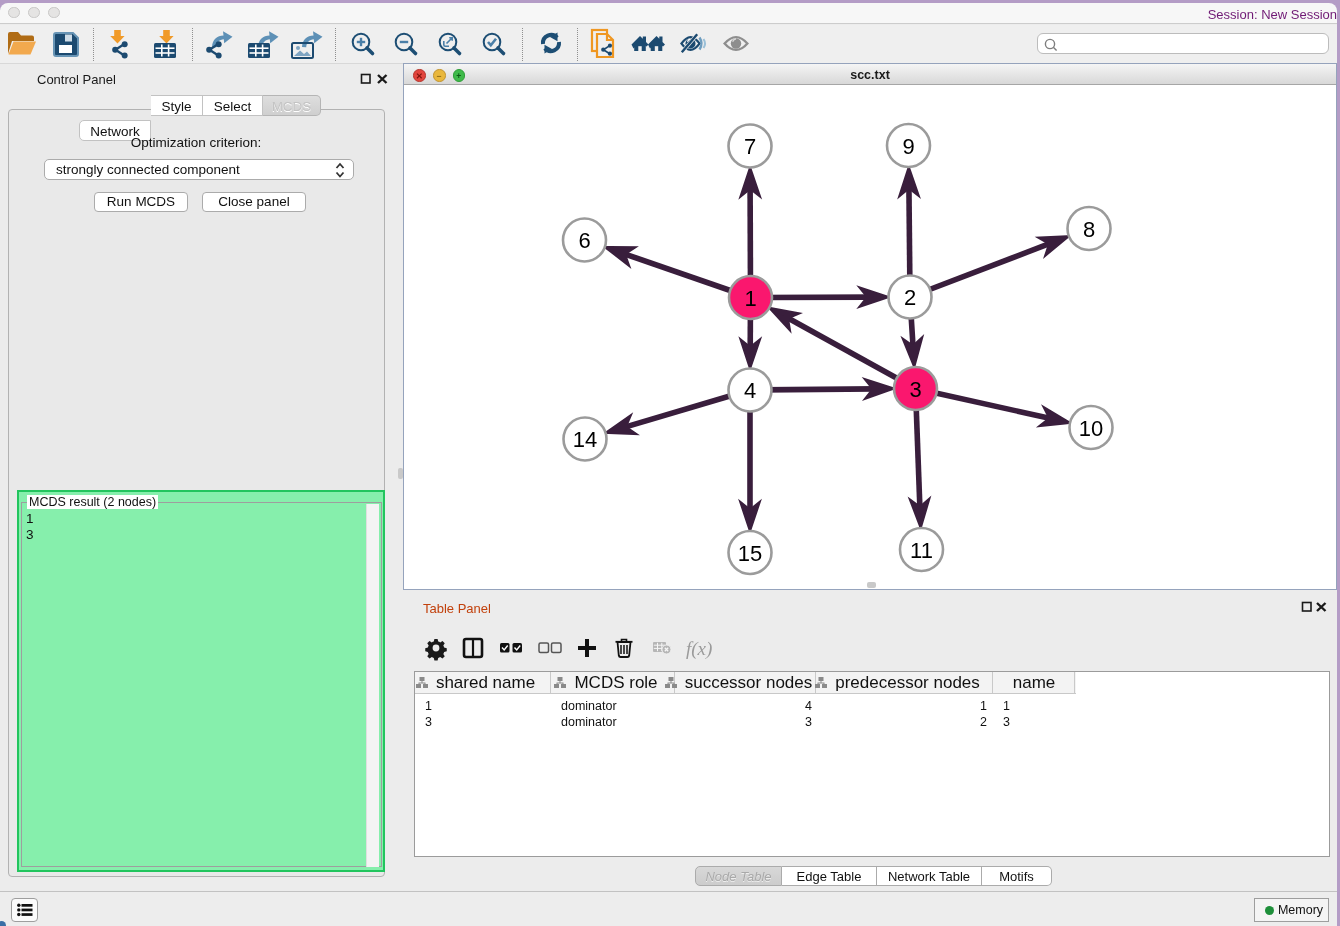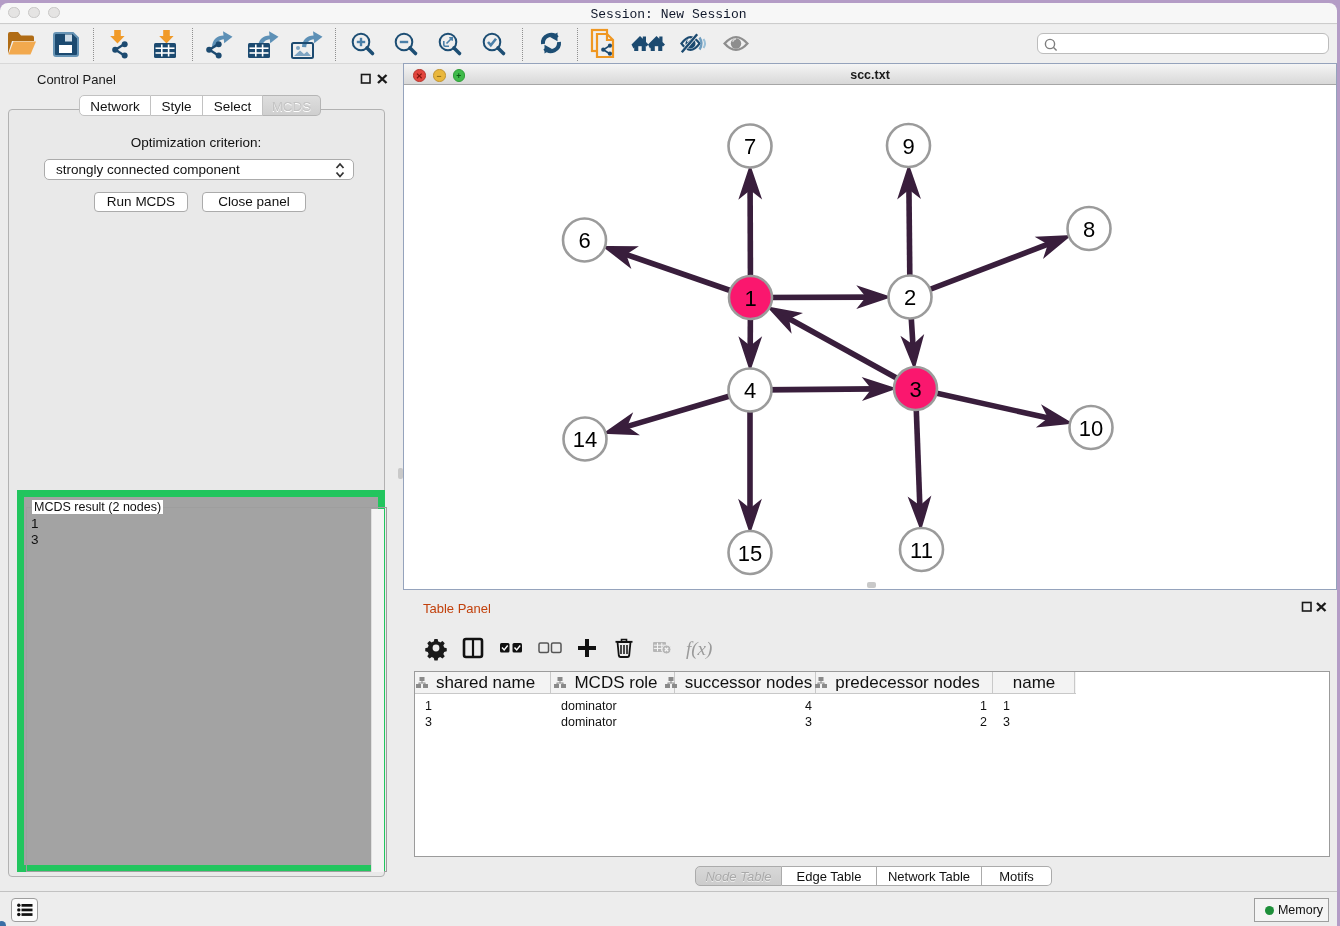--- a/index.html
+++ b/index.html
@@ -1,34 +1,34 @@
 <!DOCTYPE html>
 <html><head><meta charset="utf-8"><style>
 * { margin:0; padding:0; box-sizing:border-box; }
 html,body { width:1340px; height:926px; overflow:hidden; }
 body { position:relative; background:#b49cc6; font-family:"Liberation Sans", sans-serif; }
 #app { position:absolute; left:0; top:10px; width:1337px; height:916px; background:#ececec; }
 #titlebar { position:absolute; left:0; top:3px; width:1337px; height:21px; background:#f7f7f7; border-radius:8px 8px 0 0; border-bottom:1px solid #cccccc; }
 .tl { position:absolute; top:3.5px; width:11.5px; height:11.5px; border-radius:50%; background:#e5e4e3; border:1px solid #c9c8c7; }
-#apptitle { position:absolute; left:0; top:4px; width:100%; text-align:center; font-size:13px; color:#0f172a;font-family:Liberation Mono, monospace; }
+#apptitle { position:absolute; left:0; top:4px; width:100%; text-align:right; font-size:13px; color:#701a75; }
 #toolbar { position:absolute; left:0; top:25px; width:1337px; height:39px; background:#efefef; border-bottom:1px solid #d8d8d8; }
 .sep { position:absolute; top:3px; height:33px; width:0; border-left:1px dotted #8f8f8f; }
 #search { position:absolute; left:1037px; top:8px; width:292px; height:21px; background:#fff; border:1px solid #bcbcbc; border-radius:6px; }
 #leftpanel { position:absolute; left:0; top:64px; width:392px; height:827px; background:#ececec; }
 #cp-title { position:absolute; left:15px; top:8px; font-size:13px; color:#1a1a1a;margin-left:22px; }
 .wicon { position:absolute; top:9px; }
 #tabs { position:absolute; left:79px; top:31px; height:21px; display:flex; }
 .tab { height:21px; line-height:21px; text-align:center; font-size:13.5px; background:#fff; border:1px solid #c2c2c2; border-left:none; color:#111; }
-.tab.first { border-left:1px solid #c2c2c2; border-radius:5px 0 0 5px; }
+.tab.first { border-left:1px solid #c2c2c2; border-radius:5px 0 0 5px;margin-top:25px; }
 .tab.sel { background:linear-gradient(#dedede,#cfcfcf); color:#c3c3c3; text-shadow:0 1px 0 #fff; border-radius:0 5px 5px 0; border-color:#b5b5b5; }
 #cp-body { position:absolute; left:8px; top:45px; width:377px; height:768px; border:1px solid #b2b2b2; border-radius:4px; background:#e9e9e9; }
 #optlabel { position:absolute; left:0; top:71px; width:100%; text-align:center; font-size:13.5px; color:#111; }
 #dropdown { position:absolute; left:44px; top:95px; width:310px; height:21px; background:#fff; border:1px solid #ababab; border-radius:5px; font-size:13.5px; line-height:20px; padding-left:11px; color:#111; }
 .btn { position:absolute; top:128px; height:20px; background:#fff; border:1px solid #ababab; border-radius:4px; font-size:13.5px; text-align:center; line-height:18px; color:#111; }
-#result { position:absolute; left:17px; top:426px; width:368px; height:382px; background:#a3a3a3; border:7px solid #22c55e; }
+#result { position:absolute; left:17px; top:426px; width:368px; height:382px; background:#86efac; border:2px solid #22c55e; }
 #fieldset { position:absolute; left:2px; top:10px; width:361px; height:365px; border:1px solid #9e9e9e; }
 #fieldlabel { position:absolute; left:5px; top:-8px; background:#fff; padding:0 2px; font-size:12.5px; color:#111; }
 #resvals { position:absolute; left:4px; top:8px; font-size:13.5px; color:#111; line-height:16px; }
 #resscroll { position:absolute; right:2px; top:1px; width:13px; height:363px; background:#f4f4f4; border-left:1px solid #e0e0e0; }
 #netwin { position:absolute; left:403px; top:63px; width:934px; height:527px; border:1px solid #95a3bc; background:#fff; }
 #nettitle { position:absolute; left:0; top:0; width:932px; height:21px; background:linear-gradient(#f5f5f5,#d8d8d8); border-bottom:1px solid #a6a6a6; }
 .tl2 { position:absolute; top:5px; width:12.5px; height:12.5px; border-radius:50%; font-size:8.5px; line-height:12.5px; text-align:center; font-weight:bold; }
 #nettext { position:absolute; left:0; top:4px; width:100%; text-align:center; font-size:12.5px; color:#1a1a1a; font-weight:bold; }
 #tablepanel { position:absolute; left:404px; top:595px; width:933px; height:296px; background:#ececec; }
 #tp-title { position:absolute; left:19px; top:6px; font-size:13px; color:#c2410c; }

